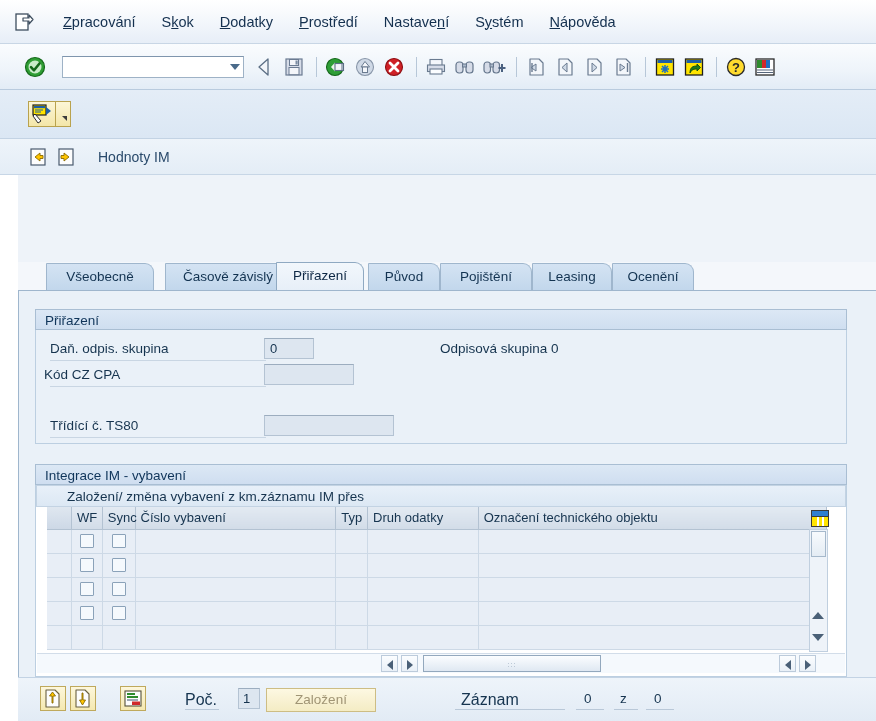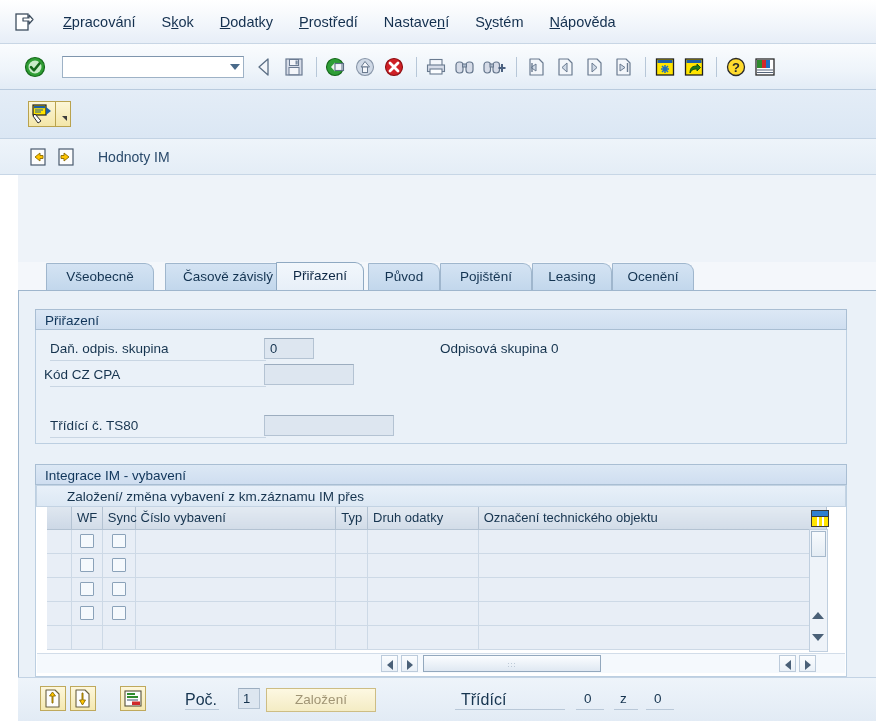--- a/index.html
+++ b/index.html
@@ -655,21 +655,21 @@
         <rect x="11" y="14.5" width="8" height="3.5" fill="#d02a2a"></rect>
       </svg>
     </div>
 
     <div class="bb-label" style="left:167px; top:13px;">Poč.</div>
     <div class="dotted" style="left:167px; top:31px; width:34px;"></div>
     <input class="bb-input" style="left: 220px; top: 10px; width: 22px; height: 21px;" value="1">
 
     <div class="bb-pushbtn" style="left:248px; top:10px; width:110px;">Založení</div>
 
-    <div class="bb-label" style="left:443px; top:13px;">Třídící</div>
+    <div class="bb-label" style="left:443px; top:13px;">Záznam</div>
     <div class="dotted" style="left:437px; top:31px; width:110px;"></div>
 
     <div class="num" style="left:566px; top:13px;">0</div>
     <div class="dotted" style="left:558px; top:31px; width:28px;"></div>
 
     <div class="num" style="left:602px; top:13px;">z</div>
     <div class="dotted" style="left:596px; top:31px; width:24px;"></div>
 
     <div class="num" style="left:636px; top:13px;">0</div>
     <div class="dotted" style="left:628px; top:31px; width:28px;"></div>

